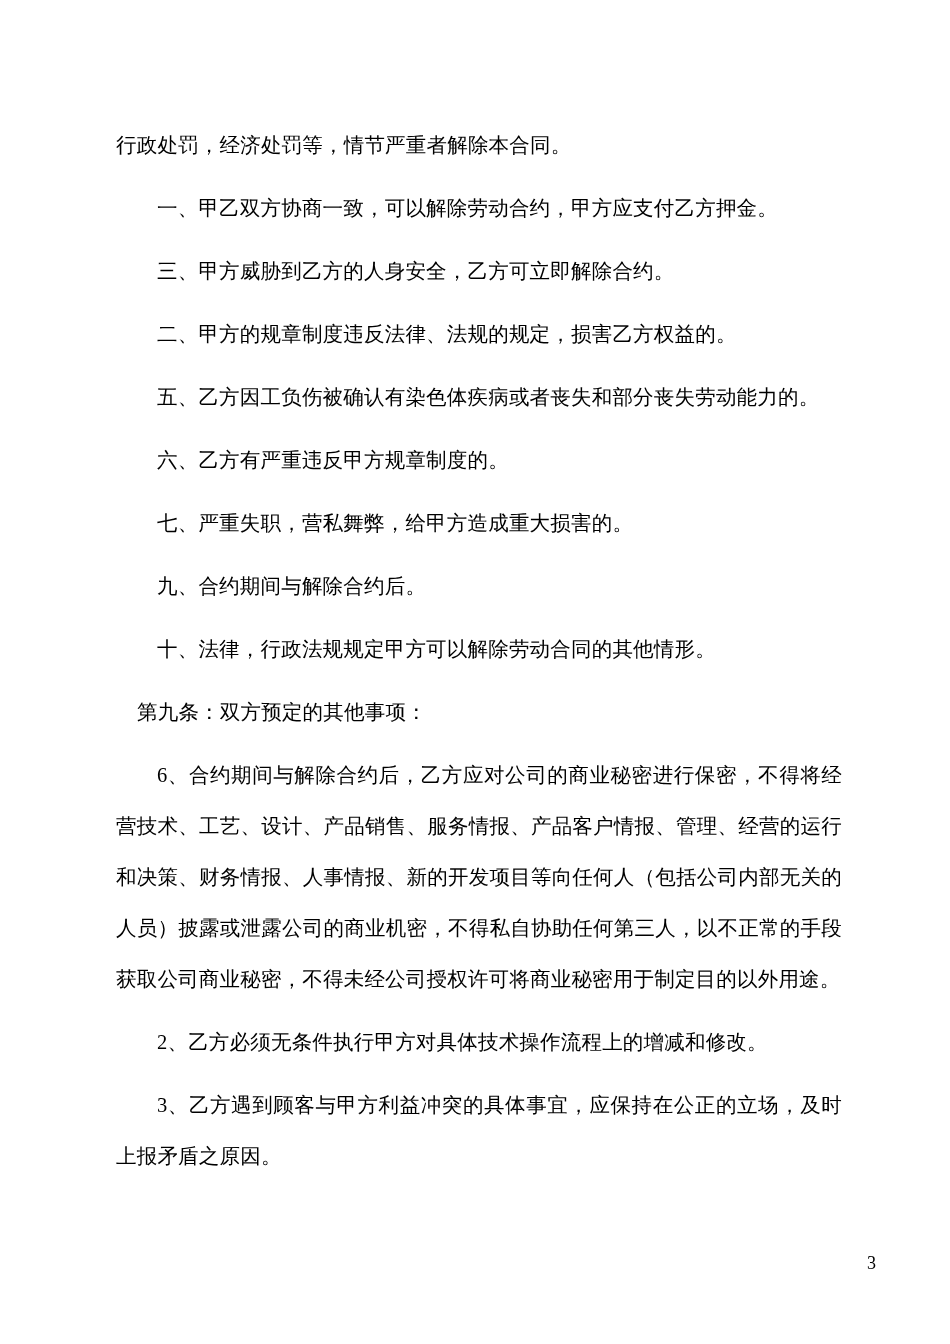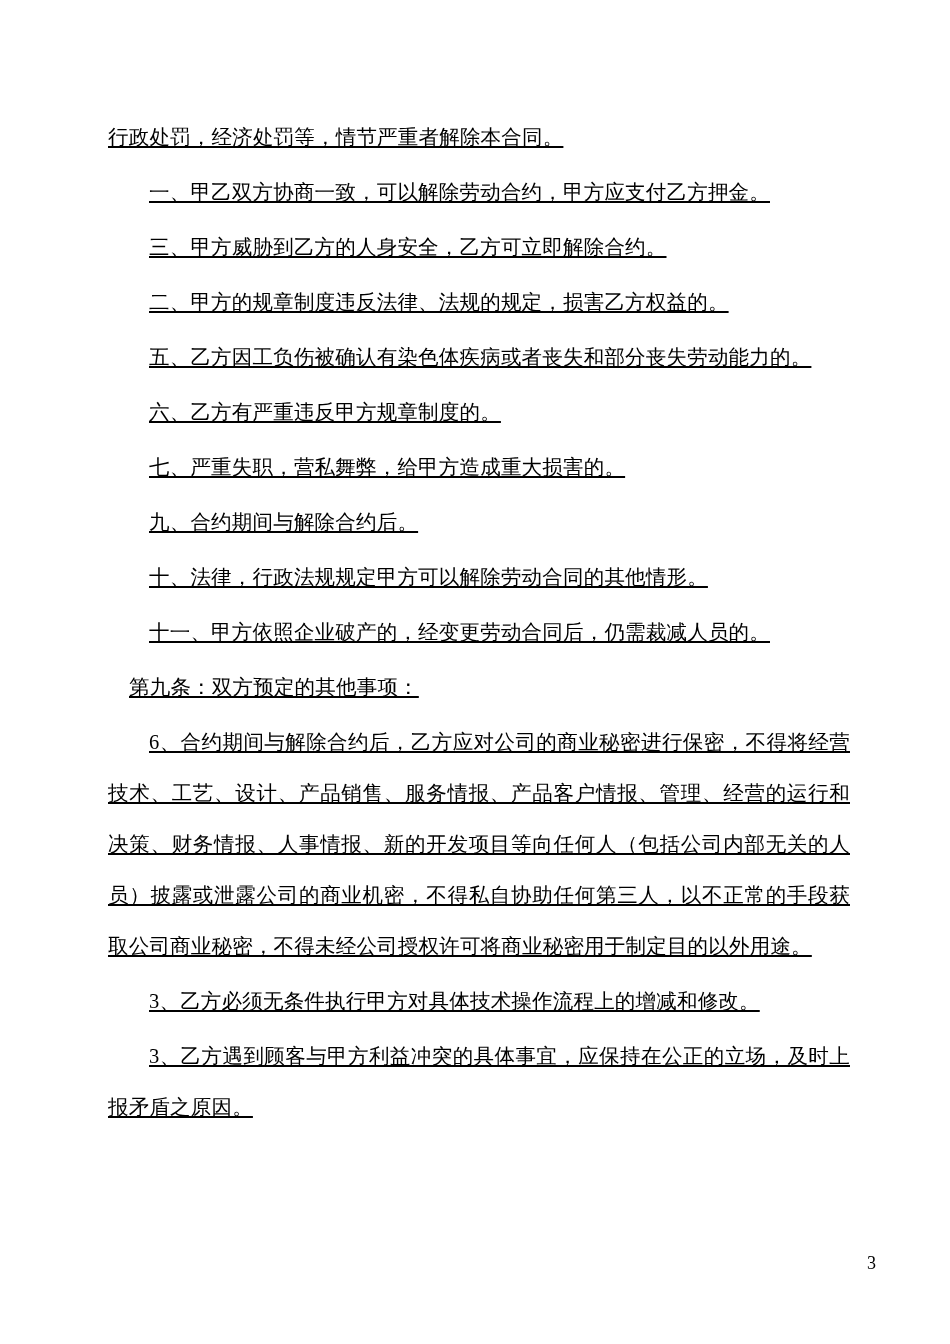--- a/index.html
+++ b/index.html
@@ -20,25 +20,24 @@
     width: 950px;
     height: 1344px;
     box-sizing: border-box;
     padding: 108px 96px 40px 104px;
   }
   .doc-body {
     font-size: 20.5px;
     line-height: 51px;
   }
   .para {
-    margin: 4px;
+    margin: 12px;
     text-align: justify;
     text-justify: inter-ideograph;
     letter-spacing: 0.2px;
-    text-decoration: underline;
   }
   .indent-0 { text-indent: 0; }
   .indent-1 { text-indent: 21px; }
   .indent-2 { text-indent: 41px; }
   .page-number {
     position: absolute;
     right: 74px;
     bottom: 72px;
     font-size: 18px;
     font-family: "Liberation Serif", "DejaVu Serif", serif;
@@ -52,20 +51,19 @@
   <div class="doc-body">
     <p class="para indent-0">行政处罚，经济处罚等，情节严重者解除本合同。</p>
     <p class="para indent-2">一、甲乙双方协商一致，可以解除劳动合约，甲方应支付乙方押金。</p>
     <p class="para indent-2">三、甲方威胁到乙方的人身安全，乙方可立即解除合约。</p>
     <p class="para indent-2">二、甲方的规章制度违反法律、法规的规定，损害乙方权益的。</p>
     <p class="para indent-2">五、乙方因工负伤被确认有染色体疾病或者丧失和部分丧失劳动能力的。</p>
     <p class="para indent-2">六、乙方有严重违反甲方规章制度的。</p>
     <p class="para indent-2">七、严重失职，营私舞弊，给甲方造成重大损害的。</p>
     <p class="para indent-2">九、合约期间与解除合约后。</p>
     <p class="para indent-2">十、法律，行政法规规定甲方可以解除劳动合同的其他情形。</p>
-    <p class="para indent-2">十一、甲方依照企业破产的，经变更劳动合同后，仍需裁减人员的。</p>
     <p class="para indent-1">第九条：双方预定的其他事项：</p>
     <p class="para indent-2">6、合约期间与解除合约后，乙方应对公司的商业秘密进行保密，不得将经营技术、工艺、设计、产品销售、服务情报、产品客户情报、管理、经营的运行和决策、财务情报、人事情报、新的开发项目等向任何人（包括公司内部无关的人员）披露或泄露公司的商业机密，不得私自协助任何第三人，以不正常的手段获取公司商业秘密，不得未经公司授权许可将商业秘密用于制定目的以外用途。</p>
-    <p class="para indent-2">3、乙方必须无条件执行甲方对具体技术操作流程上的增减和修改。</p>
+    <p class="para indent-2">2、乙方必须无条件执行甲方对具体技术操作流程上的增减和修改。</p>
     <p class="para indent-2">3、乙方遇到顾客与甲方利益冲突的具体事宜，应保持在公正的立场，及时上报矛盾之原因。</p>
   </div>
   <div class="page-number">3</div>
 </div>
 
 </body></html>

